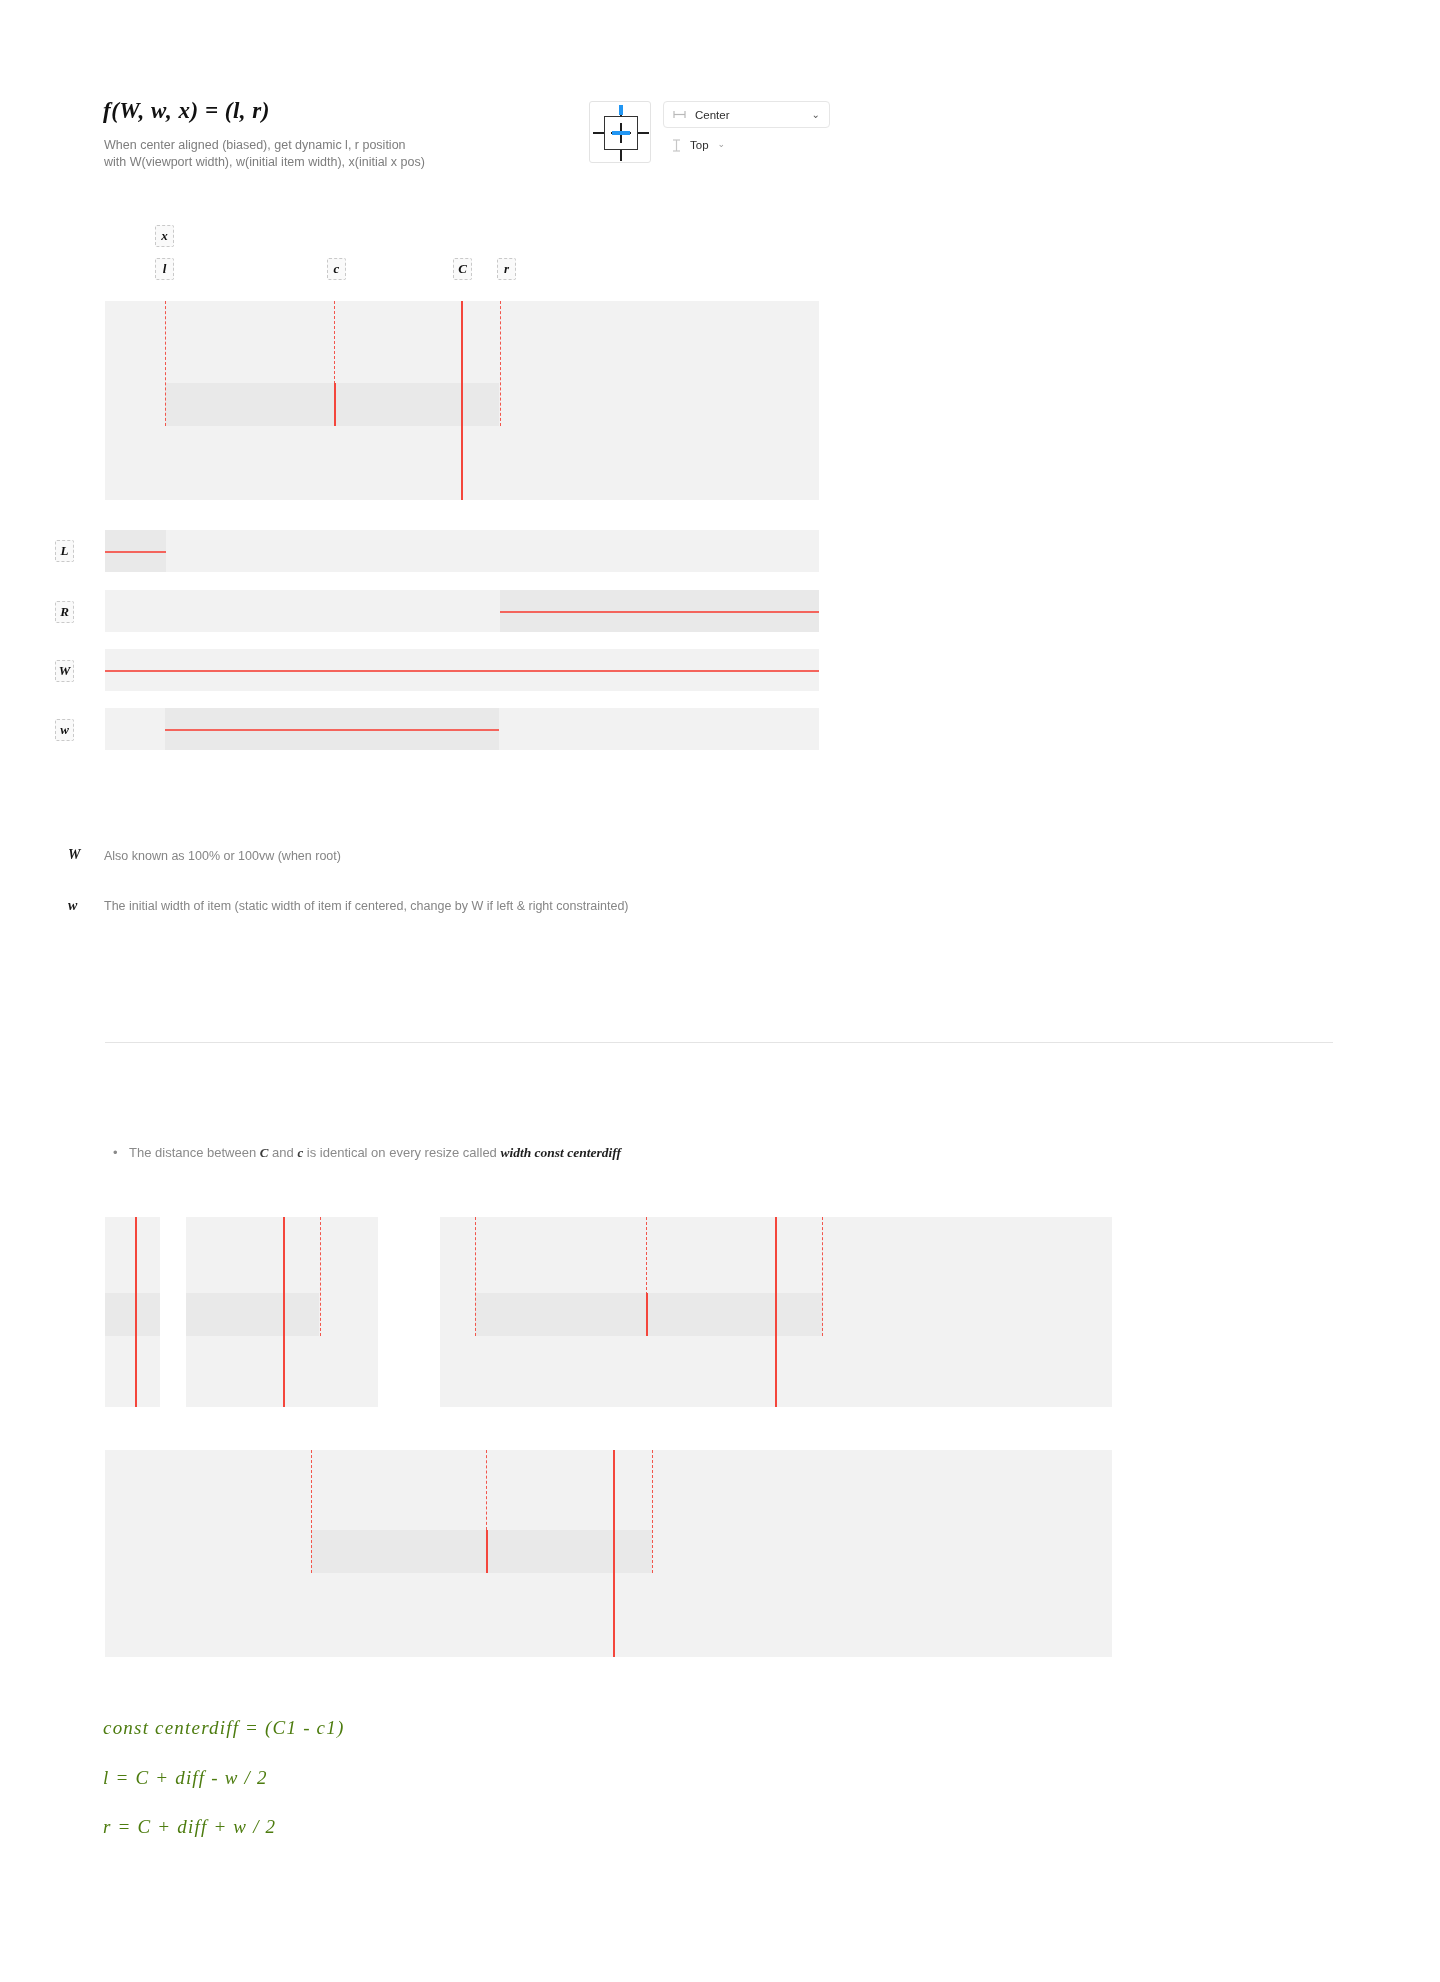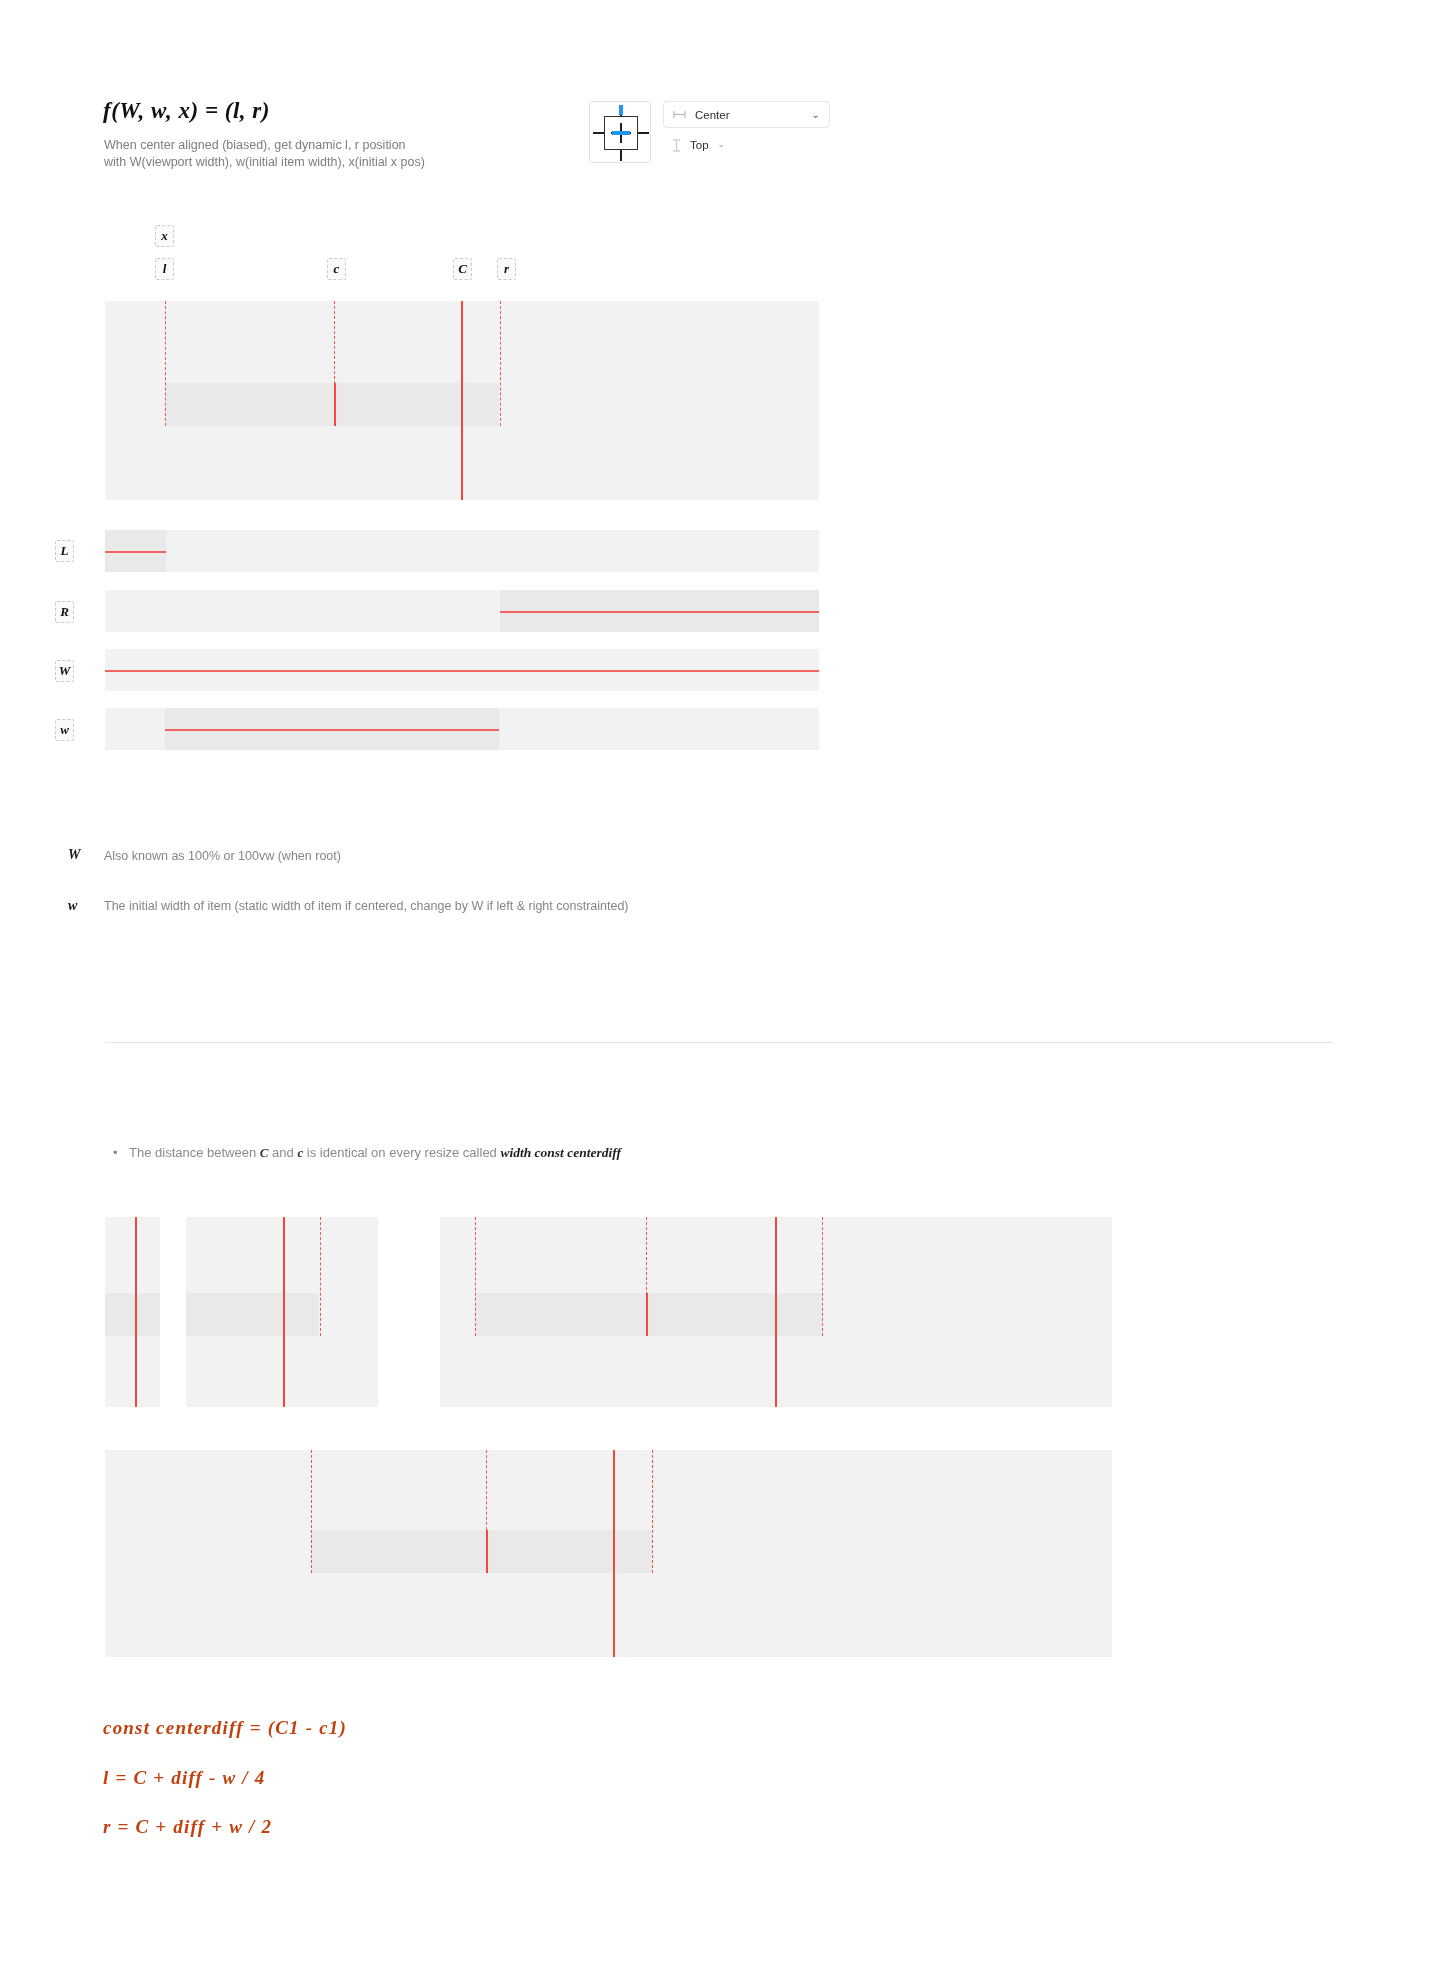--- a/index.html
+++ b/index.html
@@ -101,22 +101,22 @@
   }
   .bullets li::before {
     content: "•"; position: absolute; left: 3px; top: 0; color: #8a8a8a;
   }
   .ser { font-family: "Liberation Serif", serif; font-weight: bold; font-style: italic; color: #3a3a3a; }
   .serb { font-family: "Liberation Serif", serif; font-weight: bold; font-style: italic; color: #1f1f1f; font-size: 13.5px; }
 
   
   .formula {
     position: absolute; left: 103px;
-    font-family: "Liberation Serif", serif; font-weight: bold; font-style: italic;
-    font-size: 19px; letter-spacing: 1.2px; color: #c2410c;
+    font-family: "Liberation Serif", serif; font-weight: normal; font-style: italic;
+    font-size: 19px; letter-spacing: 1.2px; color: #4d7c0f;
   }
 </style>
 </head>
 <body>
 
 <div class="page">
 
   <div class="title">f(W, w, x) = (l, r)</div>
   <div class="subtitle">When center aligned (biased), get dynamic l, r position
 with W(viewport width), w(initial item width), x(initial x pos)</div>
@@ -240,16 +240,16 @@
     <div class="band" style="left:105px; top:1450px; width:1007px; height:207px;"></div>
     <div class="band dark" style="left:311px; top:1530px; width:341px; height:43px;"></div>
     <div class="vdash" style="left:311px; top:1450px; height:123px;"></div>
     <div class="vdash" style="left:486px; top:1450px; height:80px;"></div>
     <div class="vline" style="left:486px; top:1530px; height:43px;"></div>
     <div class="vline" style="left:613px; top:1450px; height:207px;"></div>
     <div class="vdash" style="left:652px; top:1450px; height:123px;"></div>
   </div>
 
   <div class="formula" style="top:1717px;">const centerdiff = (C1 - c1)</div>
-  <div class="formula" style="top:1767px;">l = C + diff - w / 4</div>
+  <div class="formula" style="top:1767px;">l = C + diff - w / 2</div>
   <div class="formula" style="top:1816px;">r = C + diff + w / 2</div>
 
 </div>
 
 </body></html>

